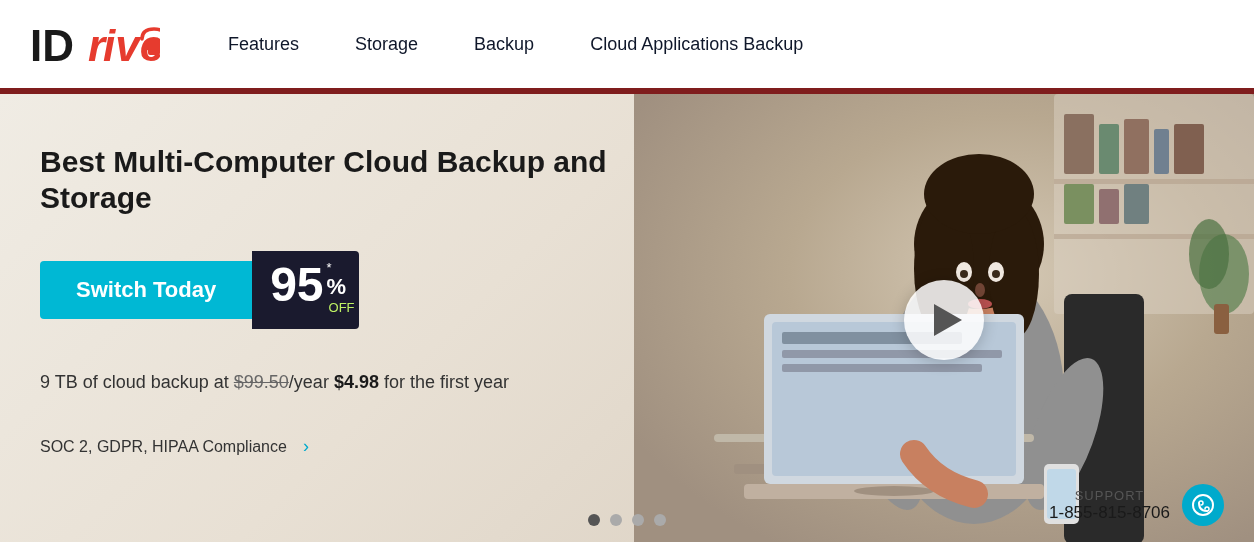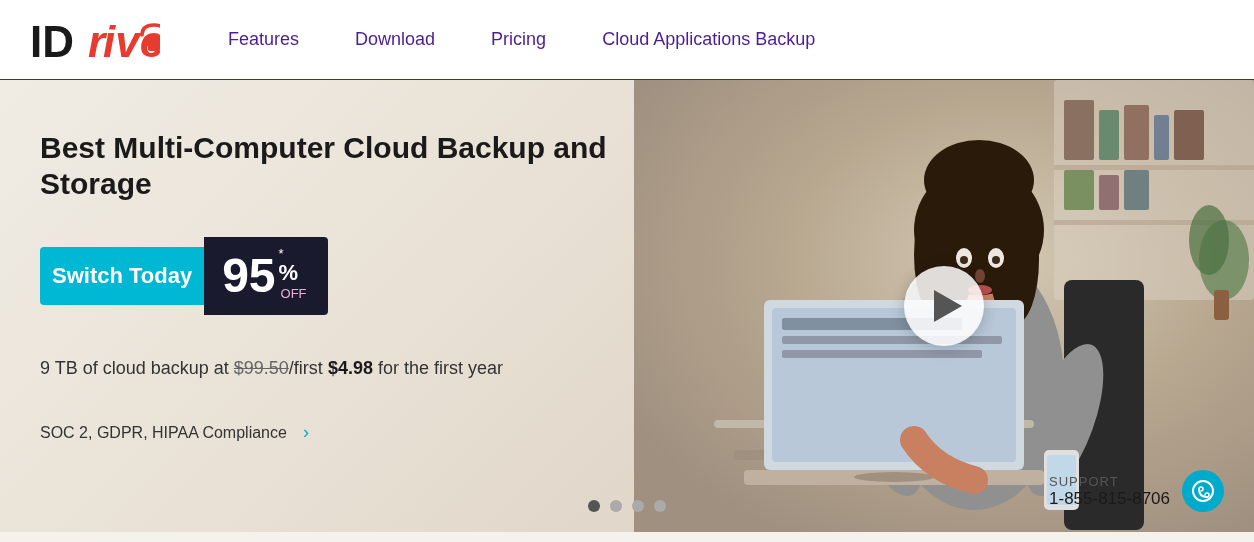--- a/index.html
+++ b/index.html
@@ -4,40 +4,40 @@
   <style>
     * { margin: 0; padding: 0; box-sizing: border-box; }
     body { font-family: Arial, sans-serif; width: 1254px; height: 542px; overflow: hidden; background: #f5f2ee; }
 
     
     .header {
       display: flex;
       align-items: center;
       background: #fff;
       padding: 0 30px;
-      height: 80px;
-      border-bottom: 1px solid #7f1d1d;
+      height: 94px;
+      border-bottom: 6px solid #7f1d1d;
       position: relative;
       z-index: 10;
     }
     .logo {
       display: flex;
       align-items: center;
       margin-right: 30px;
     }
     .nav {
       display: flex;
       align-items: center;
       gap: 0;
       margin-left: 10px;
     }
     .nav-item {
       padding: 0 28px;
       font-size: 18px;
-      color: #4c1d95;
+      color: #0f172a;
       cursor: pointer;
       text-decoration: none;
       white-space: nowrap;
     }
 
     
     .main {
       display: flex;
       height: 452px;
       position: relative;
@@ -68,47 +68,47 @@
       margin-bottom: 40px;
       cursor: pointer;
       border: none;
       background: none;
     }
     .switch-label {
       background: #00b8d4;
       color: #fff;
       font-size: 22px;
       font-weight: bold;
-      padding: 16px 12px;
+      padding: 16px 36px;
       border-radius: 4px 0 0 4px;
       white-space: nowrap;
     }
     .switch-discount {
       background: #1a1a2e;
       color: #fff;
-      padding: 10px 21px 10px 18px;
+      padding: 10px 4px 10px 18px;
       border-radius: 0 4px 4px 0;
       display: flex;
-      align-items: center;
+      align-items: flex-start;
       gap: 3px;
     }
     .discount-num {
       font-size: 48px;
       font-weight: bold;
       color: #fff;
       line-height: 1;
     }
     .discount-pct {
       font-size: 22px;
       font-weight: bold;
       color: #fff;
     }
     .discount-off {
       font-size: 13px;
-      color: #f9a8d4;
+      color: #bef264;
       margin-left: 2px;
       align-self: flex-end;
       margin-bottom: 4px;
     }
 
     
     .pricing-text {
       font-size: 18px;
       color: #333;
       margin-bottom: 40px;
@@ -200,21 +200,21 @@
       position: absolute;
       bottom: 20px;
       right: 30px;
       text-align: right;
       z-index: 10;
       display: flex;
       align-items: center;
       gap: 12px;
     }
     .support-text {
-      text-align: left;
+      text-align: center;
     }
     .support-label {
       font-size: 13px;
       color: #555;
       letter-spacing: 1px;
     }
     .support-phone {
       font-size: 17px;
       font-weight: normal;
       color: #1a1a1a;
@@ -252,22 +252,22 @@
 
       <text x="73" y="42" font-family="Arial" font-size="44" font-weight="bold" font-style="italic" fill="#e63b2e">ive</text>
 
       <rect x="118" y="20" width="12" height="16" rx="2" fill="#e63b2e"></rect>
       <path d="M112 20 Q112 10 124 10 Q136 10 136 20" fill="none" stroke="#e63b2e" stroke-width="3.5" stroke-linecap="round"></path>
     </svg>
   </div>
 
   <nav class="nav">
     <a class="nav-item">Features</a>
-    <a class="nav-item">Download</a>
-    <a class="nav-item">Pricing</a>
+    <a class="nav-item">Storage</a>
+    <a class="nav-item">Backup</a>
     <a class="nav-item">Cloud Applications Backup</a>
   </nav>
 </div>
 
 <div class="main">
 
   <div class="left-content">
     <h1 class="headline">Best Multi-Computer Cloud Backup and Storage</h1>
 
     <button class="switch-btn">
@@ -276,21 +276,21 @@
         <span class="discount-num">95</span>
         <span style="display:flex; flex-direction:column; align-items:flex-start; justify-content:center;">
           <span style="font-size:13px; line-height:1;">*</span>
           <span class="discount-pct">%</span>
           <span class="discount-off">OFF</span>
         </span>
       </span>
     </button>
 
     <div class="pricing-text">
-      <span>9 TB of cloud backup at </span><span class="price-old">$99.50</span><span>/first</span> <span class="price-new">$4.98</span><span> for the first year</span>
+      <span>9 TB of cloud backup at </span><span class="price-old">$99.50</span><span>/year</span> <span class="price-new">$4.98</span><span> for the first year</span>
     </div>
 
     <div class="compliance">
       <span>SOC 2, GDPR, HIPAA Compliance</span>
       <span class="compliance-arrow">›</span>
     </div>
   </div>
 
   <div class="right-content">
     <div class="hero-bg"></div>

